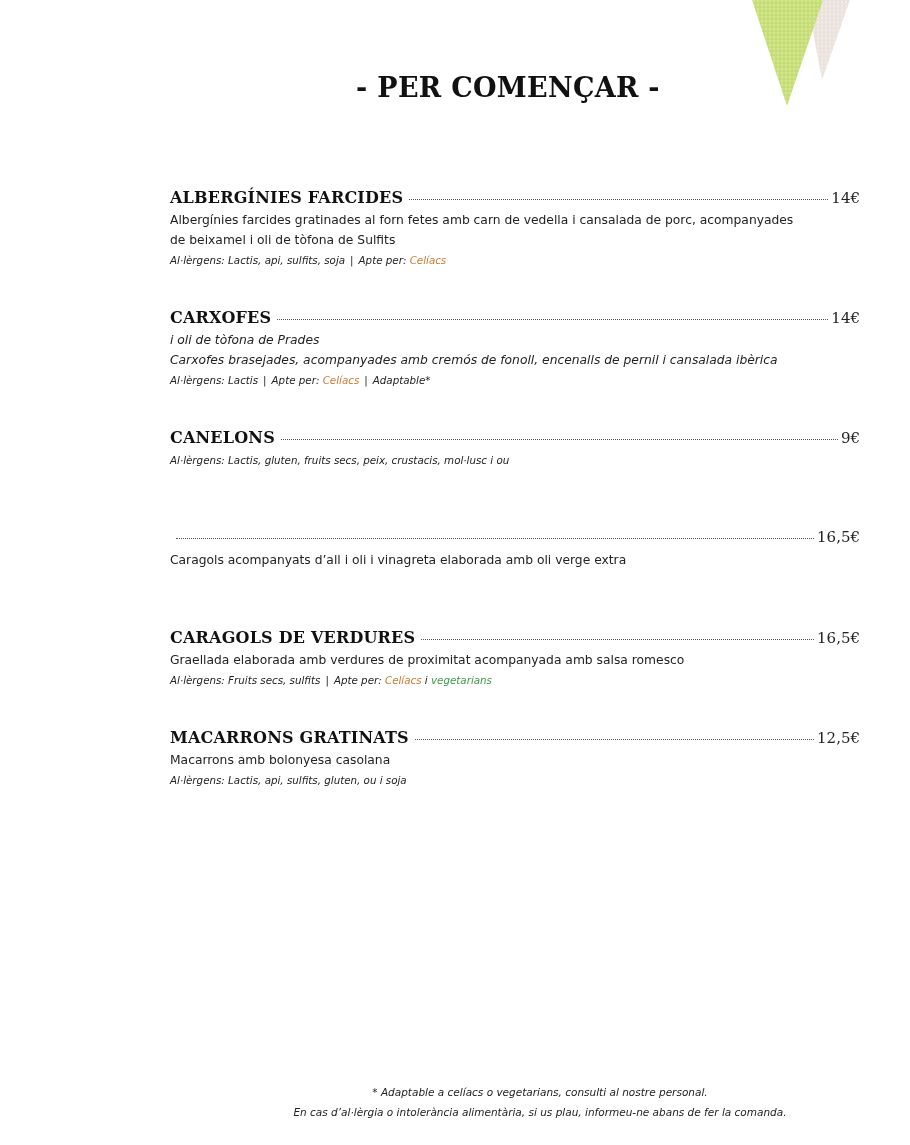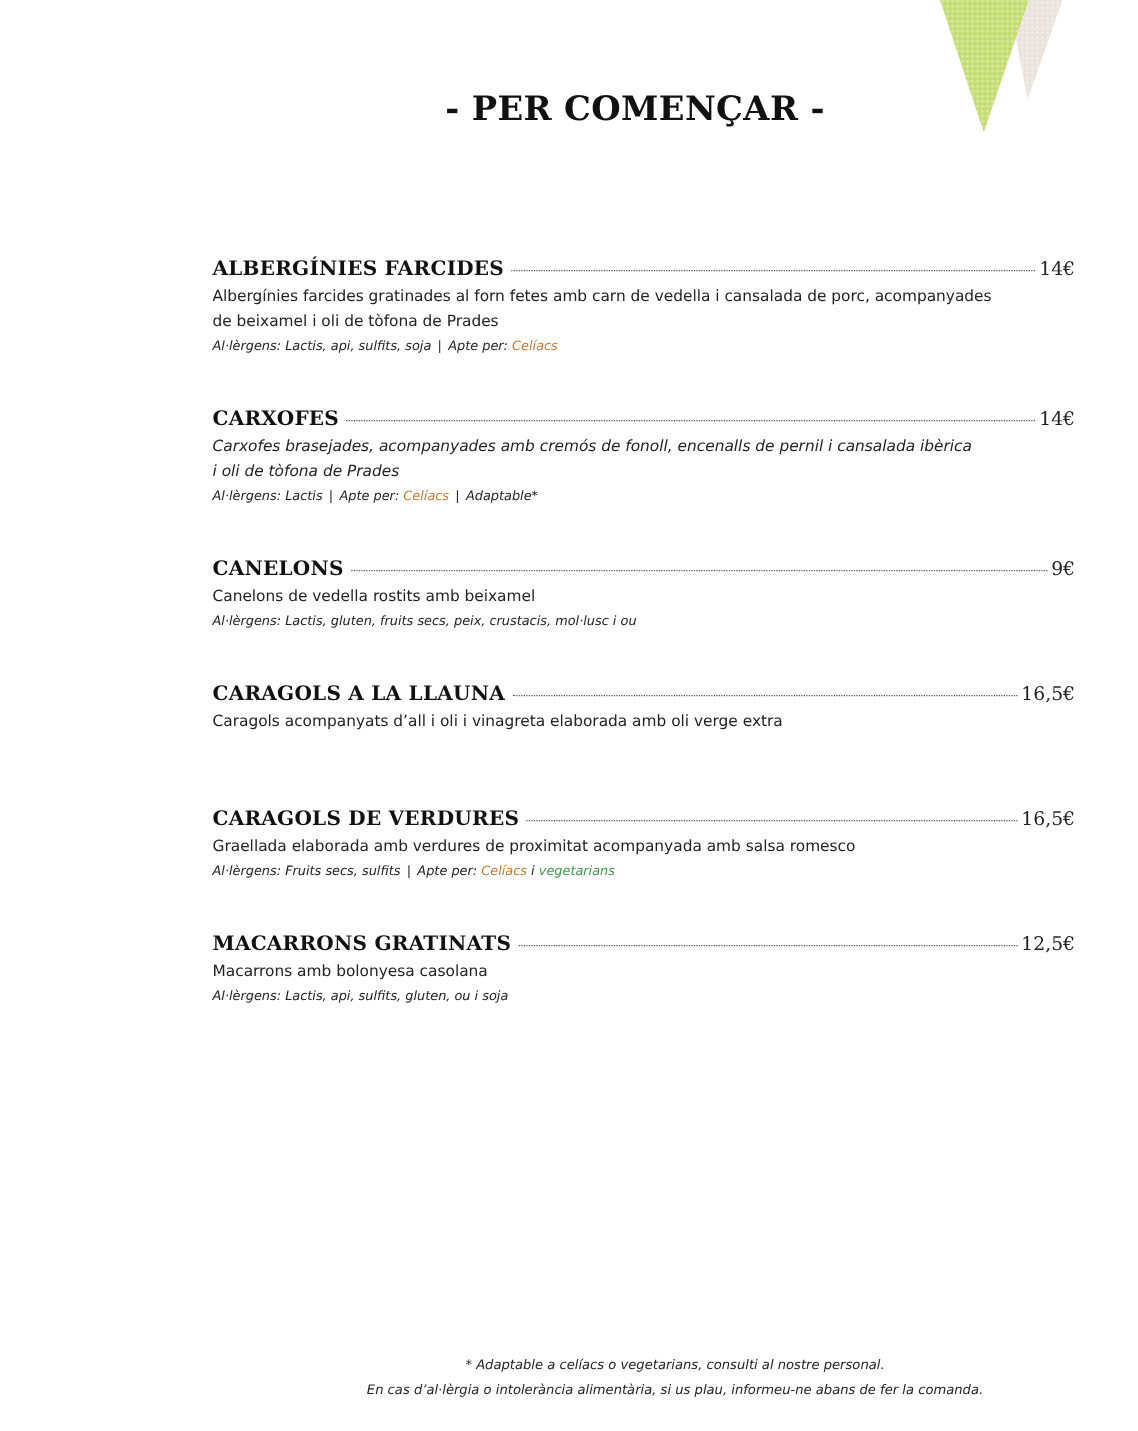--- a/index.html
+++ b/index.html
@@ -29,21 +29,21 @@
       width: 1016px;
       text-align: center;
       font-family: "DejaVu Serif", serif;
       font-weight: bold;
       font-size: 27px;
       letter-spacing: 0.3px;
       color: #111111;
     }
     .menu-list {
       position: absolute;
-      top: 205px;
+      top: 188px;
       left: 170px;
       width: 690px;
     }
     .menu-item {
       height: 100px;
       position: relative;
     }
     .menu-item:nth-child(1) { height: 120px; }
     .menu-item:nth-child(2) { height: 120px; }
     .item-head {
@@ -132,61 +132,57 @@
 <div class="menu-list">
 
   <div class="menu-item">
     <div class="item-head">
       <span class="item-name">ALBERGÍNIES FARCIDES</span>
       <span class="item-leader"></span>
       <span class="item-price">14€</span>
     </div>
     <div class="item-desc">
       <span class="line">Albergínies farcides gratinades al forn fetes amb carn de vedella i cansalada de porc, acompanyades</span>
-      <span class="line">de beixamel i oli de tòfona de Prades</span>
+      <span class="line">de beixamel i oli de tòfona de Sulfits</span>
     </div>
     <div class="item-allergens">
       <span>Al·lèrgens: Lactis, api, sulfits, soja</span><span class="sep">|</span><span>Apte per:</span>
       <span class="celiac">Celíacs</span>
     </div>
   </div>
 
   <div class="menu-item">
     <div class="item-head">
       <span class="item-name">CARXOFES</span>
       <span class="item-leader"></span>
       <span class="item-price">14€</span>
     </div>
     <div class="item-desc italic">
+      <span class="line"> i oli de tòfona de Prades</span>
       <span class="line">Carxofes brasejades, acompanyades amb cremós de fonoll, encenalls de pernil i cansalada ibèrica</span>
-      <span class="line"> i oli de tòfona de Prades</span>
     </div>
     <div class="item-allergens">
       <span>Al·lèrgens: Lactis</span><span class="sep">|</span><span>Apte per:</span>
       <span class="celiac">Celíacs</span><span class="sep">|</span><span>Adaptable*</span>
     </div>
   </div>
 
   <div class="menu-item">
     <div class="item-head">
       <span class="item-name">CANELONS</span>
       <span class="item-leader"></span>
       <span class="item-price">9€</span>
     </div>
-    <div class="item-desc">
-      <span class="line">Canelons de vedella rostits amb beixamel</span>
-    </div>
     <div class="item-allergens">
       <span>Al·lèrgens: Lactis, gluten, fruits secs, peix, crustacis, mol·lusc i ou</span>
     </div>
   </div>
 
   <div class="menu-item">
     <div class="item-head">
-      <span class="item-name">CARAGOLS A LA LLAUNA</span>
       <span class="item-leader"></span>
       <span class="item-price">16,5€</span>
     </div>
     <div class="item-desc">
       <span class="line">Caragols acompanyats d’all i oli i vinagreta elaborada amb oli verge extra</span>
     </div>
   </div>
 
   <div class="menu-item">
     <div class="item-head">

